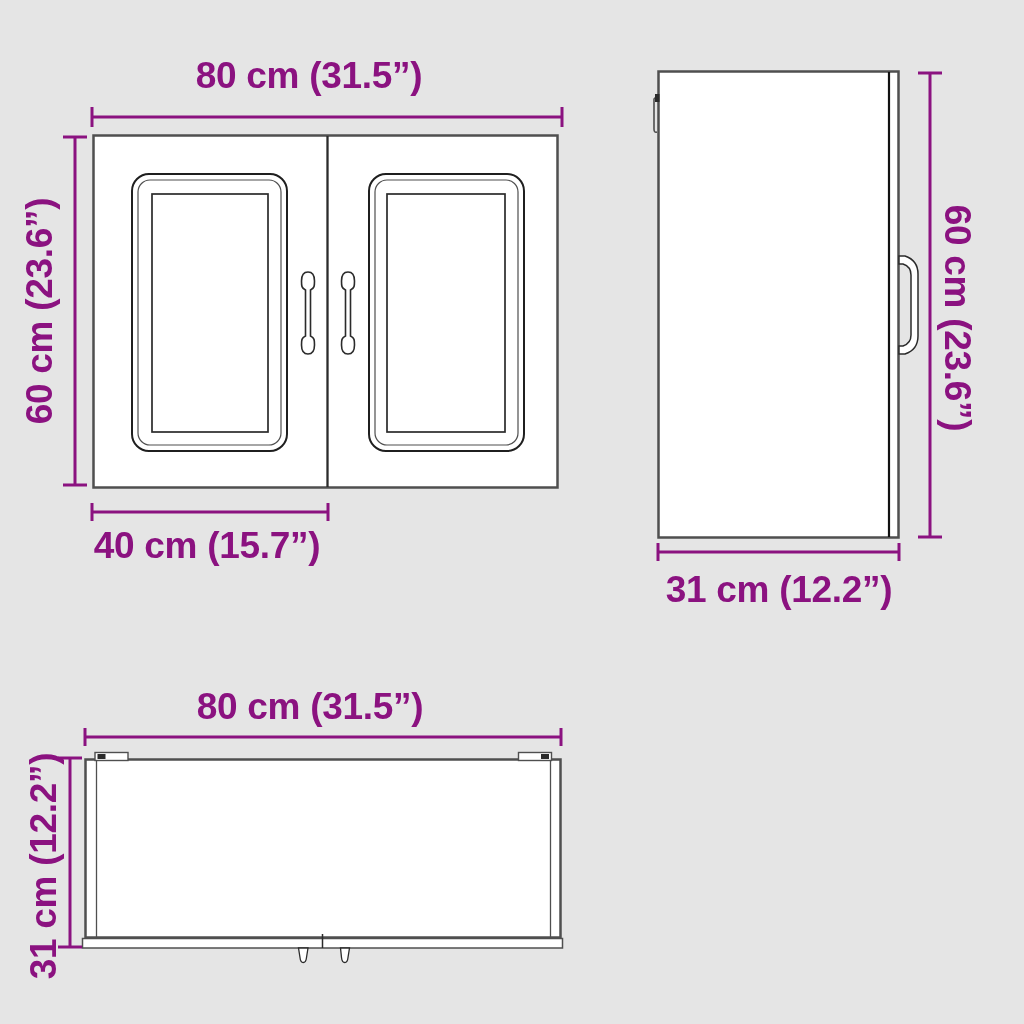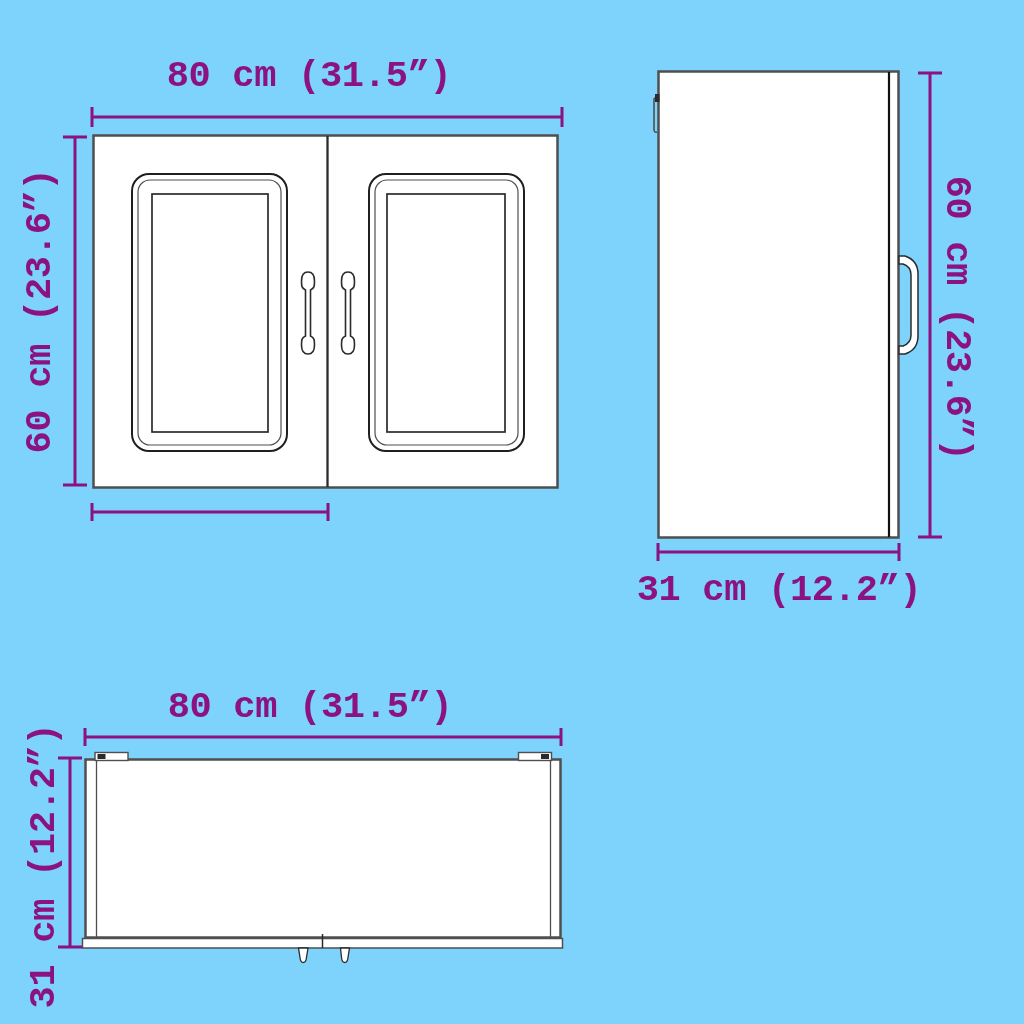--- a/index.html
+++ b/index.html
@@ -1,18 +1,18 @@
 <!DOCTYPE html>
 <html><head>
 <meta charset="utf-8">
 <style>
   html,body{margin:0;padding:0;background:#fff;}
   .canvas{
-    position:relative;width:1024px;height:1024px;background:#7dd3fc;
-    overflow:hidden;font-family:Liberation Mono, monospace;
+    position:relative;width:1024px;height:1024px;background:#e5e5e5;
+    overflow:hidden;font-family:Liberation Sans, sans-serif;
   }
   .artwork{position:absolute;left:0;top:0;width:1024px;height:1024px;}
   .dim-label{
     position:absolute;color:#8B1280;font-weight:bold;font-size:37px;
     white-space:nowrap;transform:translate(-50%,-50%);letter-spacing:-0.3px;
   }
   .rot-ccw{transform:translate(-50%,-50%) rotate(-90deg);}
   .rot-cw{transform:translate(-50%,-50%) rotate(90deg);}
 </style>
 </head>
@@ -105,20 +105,21 @@
         <line x1="58" y1="758" x2="82" y2="758"></line>
         <line x1="58" y1="947" x2="82" y2="947"></line>
       </g>
     </g>
   </svg>
 
   <div class="dim-label" style="left:309px;top:76px;">80 cm (31.5”)</div>
 
   <div class="dim-label rot-ccw" style="left:40px;top:311px;">60 cm (23.6”)</div>
 
+  <div class="dim-label" style="left:207px;top:546px;">40 cm (15.7”)</div>
 
   <div class="dim-label rot-cw" style="left:957px;top:318px;">60 cm (23.6”)</div>
 
   <div class="dim-label" style="left:779px;top:590px;">31 cm (12.2”)</div>
 
   <div class="dim-label" style="left:310px;top:707px;">80 cm (31.5”)</div>
 
   <div class="dim-label rot-ccw" style="left:44px;top:866px;">31 cm (12.2”)</div>
 
 </div>

